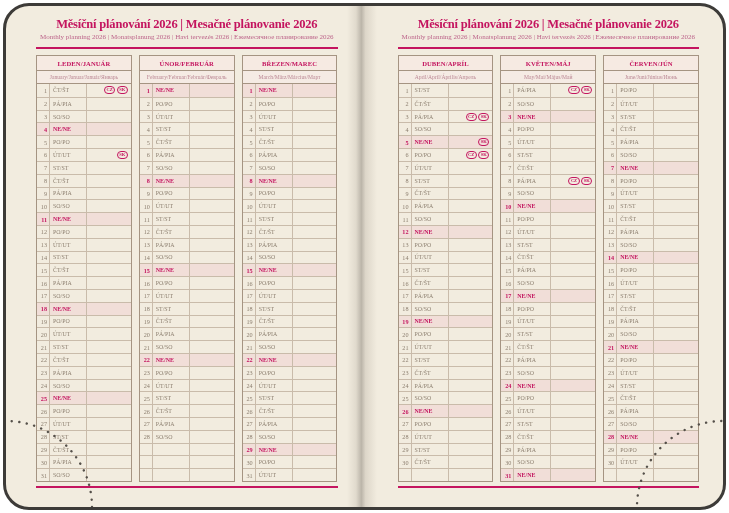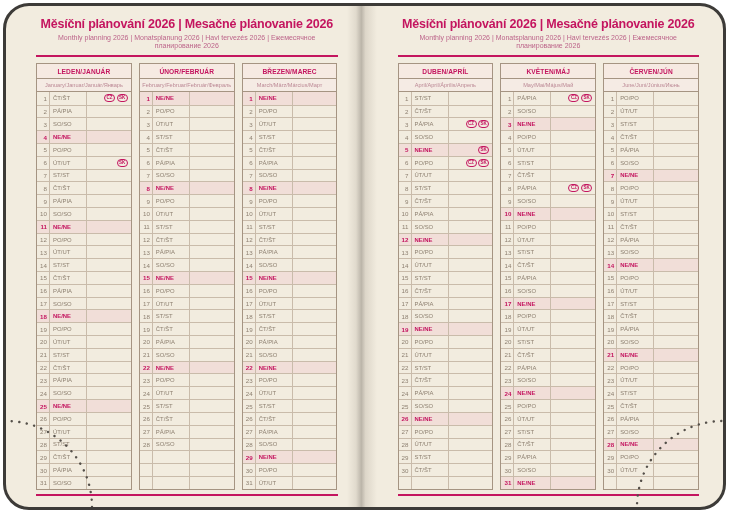--- a/index.html
+++ b/index.html
@@ -5,21 +5,21 @@
   html,body{margin:0;padding:0;}
   body{
     width:729px;height:513px;position:relative;background:#ffffff;
     font-family:"Liberation Sans","DejaVu Sans",sans-serif;overflow:hidden;
   }
   .book{
     position:absolute;inset:3px;background:#f2ecdf;
     border:3px solid #3d3b38;border-radius:26px;
     overflow:hidden;display:flex;
   }
-  .page{flex:1;position:relative;box-sizing:border-box;}
+  .page{flex:1;position:relative;box-sizing:border-box;font-family:Liberation Serif, serif;}
   .page-left{padding:11px 33px 0 30px;}
   .page-right{padding:11px 24px 0 27px;}
   .page-title{
     text-align:center;color:#c4155f;font-weight:bold;font-size:12.5px;
     letter-spacing:-0.2px;line-height:1.15;
   }
   .page-subtitle{
     text-align:center;color:#bc6389;font-size:7px;margin-top:3px;line-height:1.1;
   }
   .top-rule,.bottom-rule{height:2px;background:#c4155f;}

